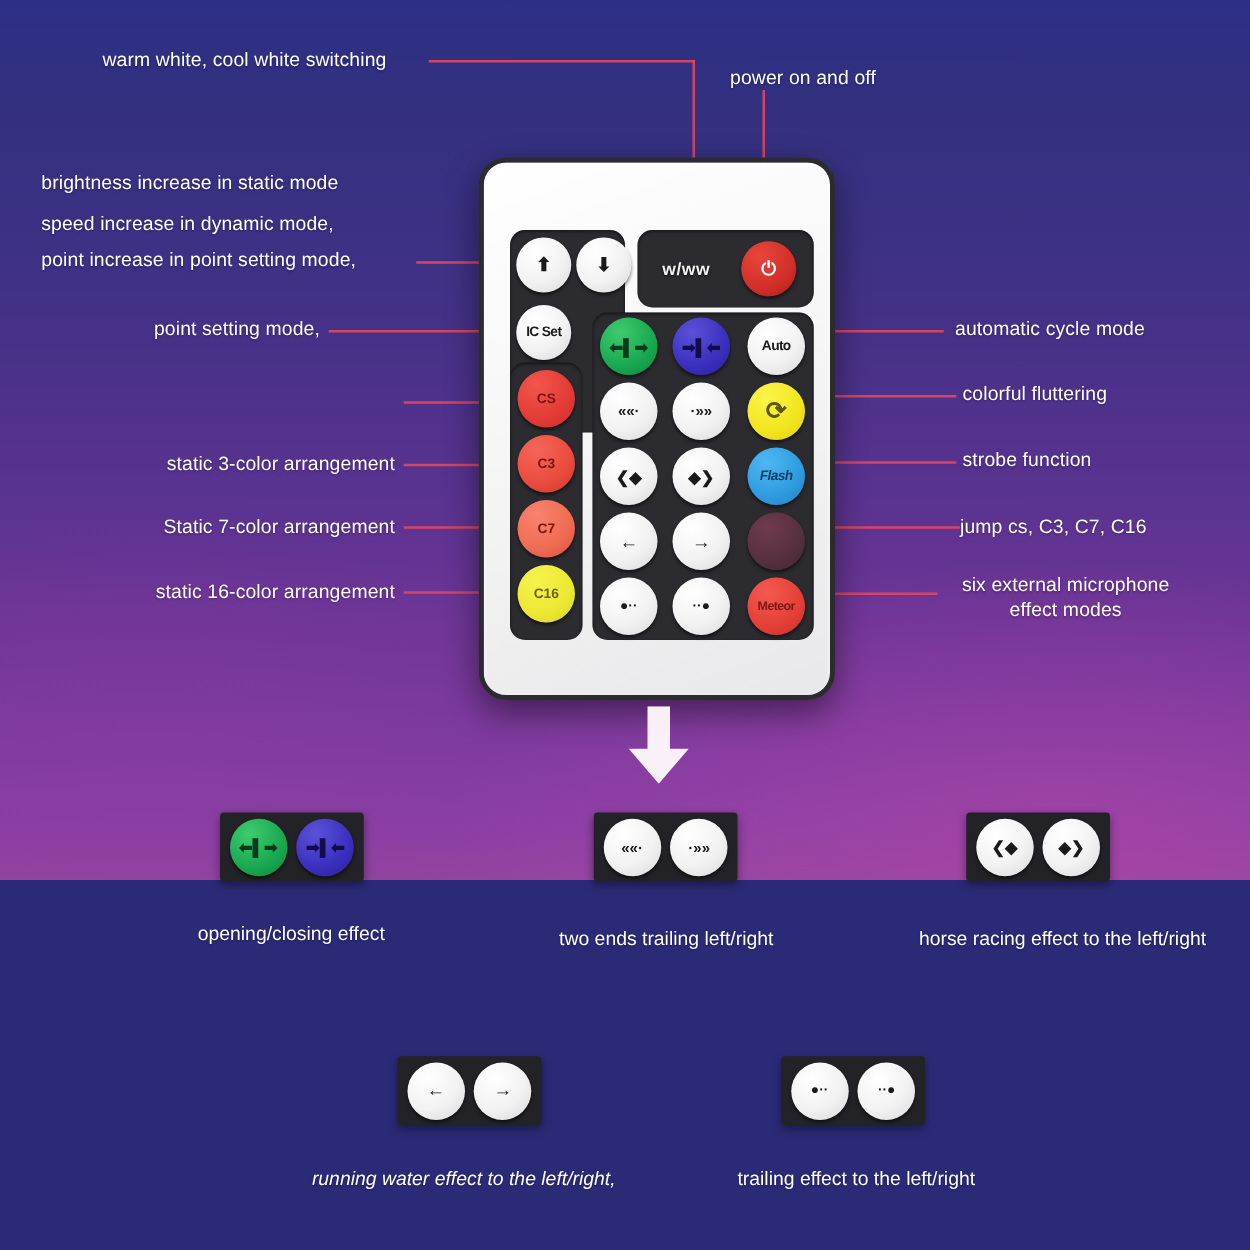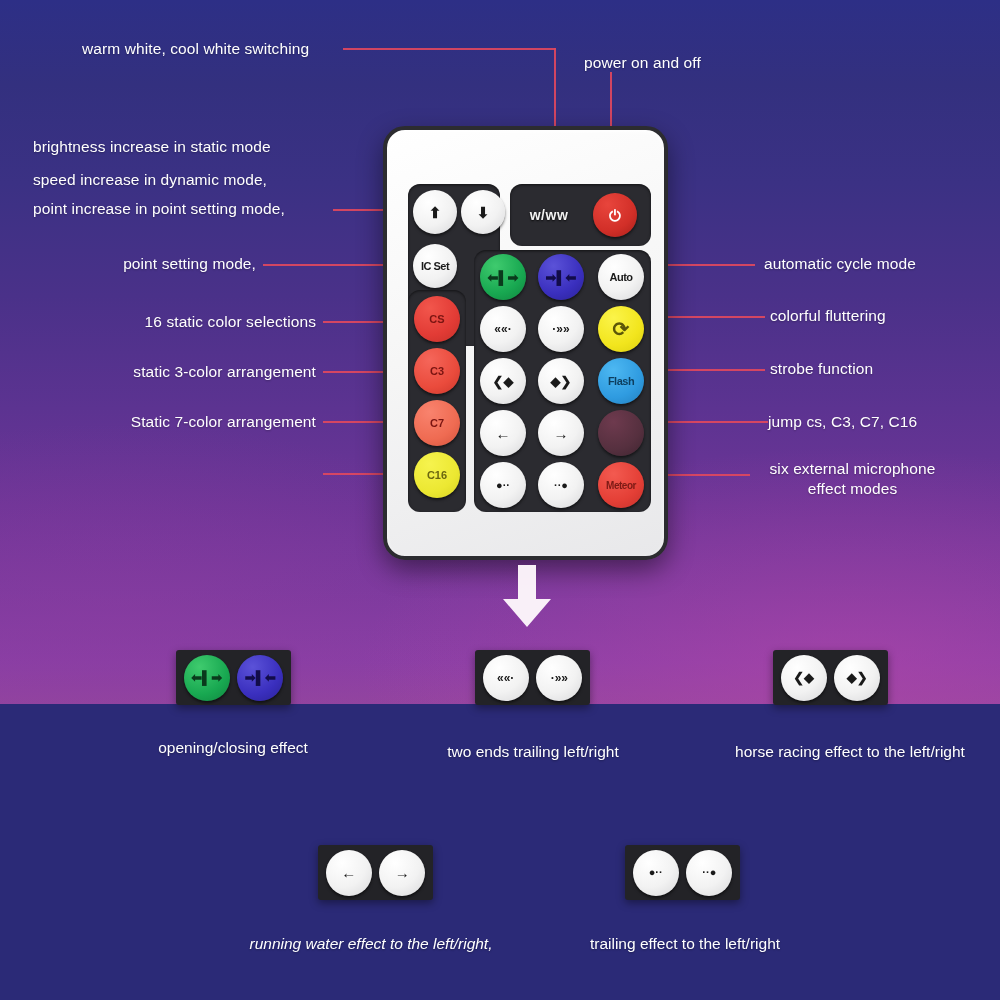--- a/index.html
+++ b/index.html
@@ -171,23 +171,23 @@
   <div class="line h" style="left:640px; top:474px; width:110px;"></div>
 
   <div class="lbl" style="left:82px; top:38px;">warm white, cool white switching</div>
   <div class="lbl" style="left:584px; top:52px;">power on and off</div>
 
   <div class="lbl" style="left:33px; top:136px;text-align:right;">brightness increase in static mode</div>
   <div class="lbl" style="left:33px; top:169px;">speed increase in dynamic mode,</div>
   <div class="lbl" style="left:33px; top:198px;">point increase in point setting mode,</div>
 
   <div class="lbl right" style="left:0px; width:256px; top:253px;">point setting mode,</div>
-  <div class="lbl right" style="left:0px; width:316px; top:311px;">16 static color selections</div>
   <div class="lbl right" style="left:0px; width:316px; top:361px;">static 3-color arrangement</div>
   <div class="lbl right" style="left:0px; width:316px; top:411px;">Static 7-color arrangement</div>
+  <div class="lbl right" style="left:0px; width:316px; top:463px;">static 16-color arrangement</div>
 
   <div class="lbl" style="left:764px; top:253px;">automatic cycle mode</div>
   <div class="lbl" style="left:770px; top:305px;">colorful fluttering</div>
   <div class="lbl" style="left:770px; top:358px;">strobe function</div>
   <div class="lbl" style="left:768px; top:411px;">jump cs, C3, C7, C16</div>
   <div class="lbl center" style="left:755px; width:195px; top:458px;">six external microphone</div>
   <div class="lbl center" style="left:755px; width:195px; top:478px;">effect modes</div>
 
   <div id="remote">
 
@@ -248,21 +248,21 @@
       <div class="btn b46 c-yellow" style="left:124px; top:56px;">
         <span class="glyph" style="font-size:20px">⟳</span>
       </div>
 
       <div class="btn b46" style="left:6px; top:108px;">
         <span class="glyph" style="font-size:13px">❮◆</span>
       </div>
       <div class="btn b46" style="left:64px; top:108px;">
         <span class="glyph" style="font-size:13px">◆❯</span>
       </div>
-      <div class="btn b46 c-flash" style="left:124px; top:108px;">
+      <div class="btn b46 c-flash" style="left:124px; top:108px;font-style:italic;">
         <span class="tiny">Flash</span>
       </div>
 
       <div class="btn b46" style="left:6px; top:160px;">
         <span class="glyph">←</span>
       </div>
       <div class="btn b46" style="left:64px; top:160px;">
         <span class="glyph">→</span>
       </div>
       <div class="btn b46 c-jump" style="left:124px; top:160px;">

